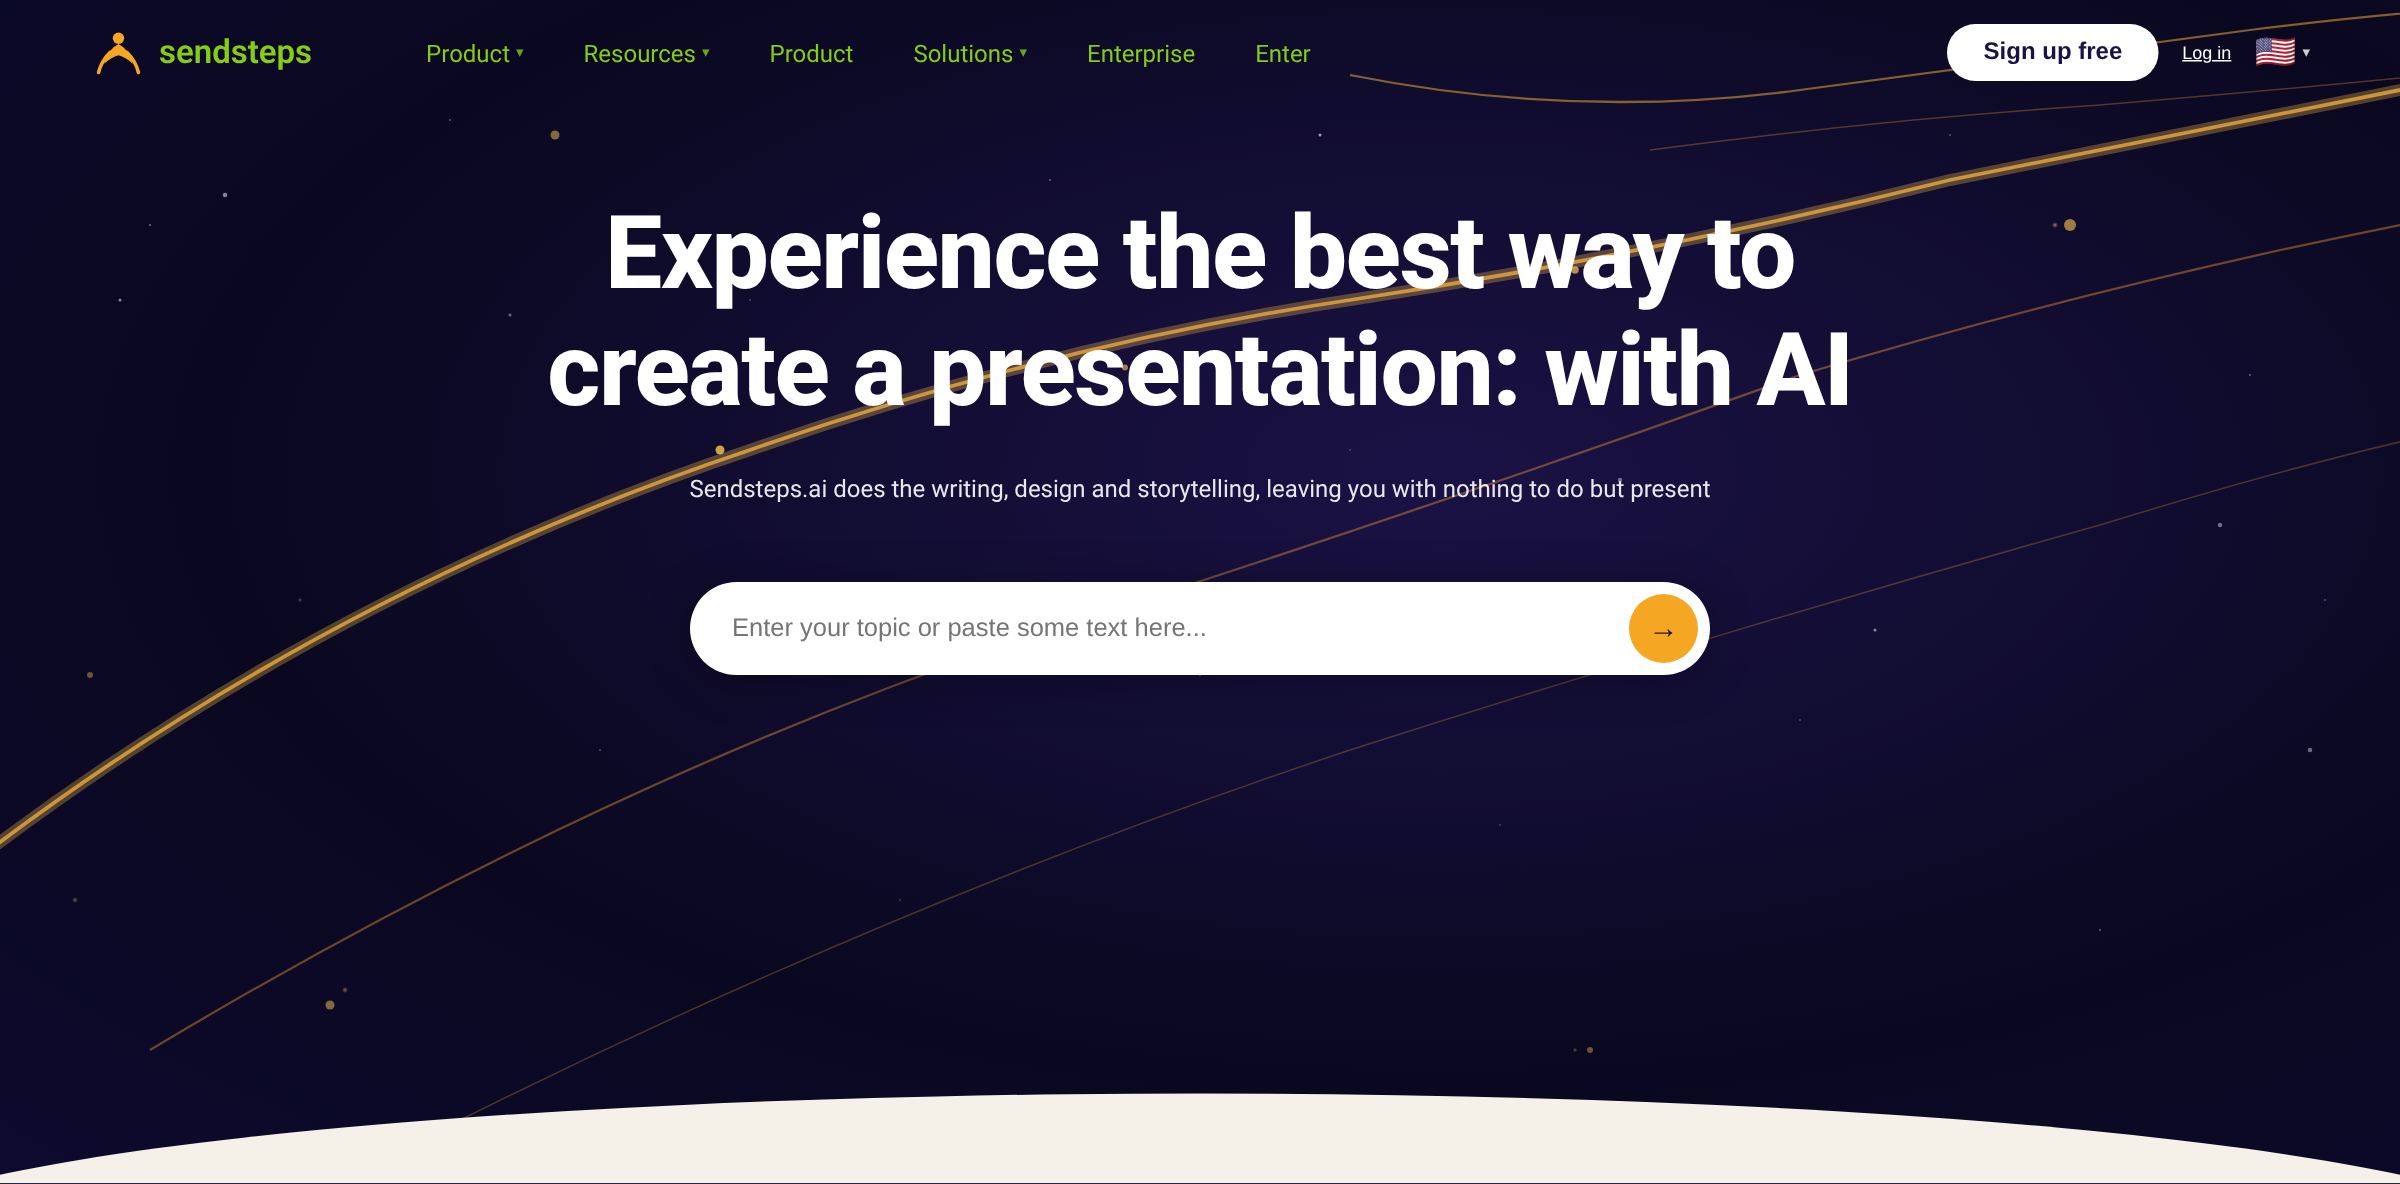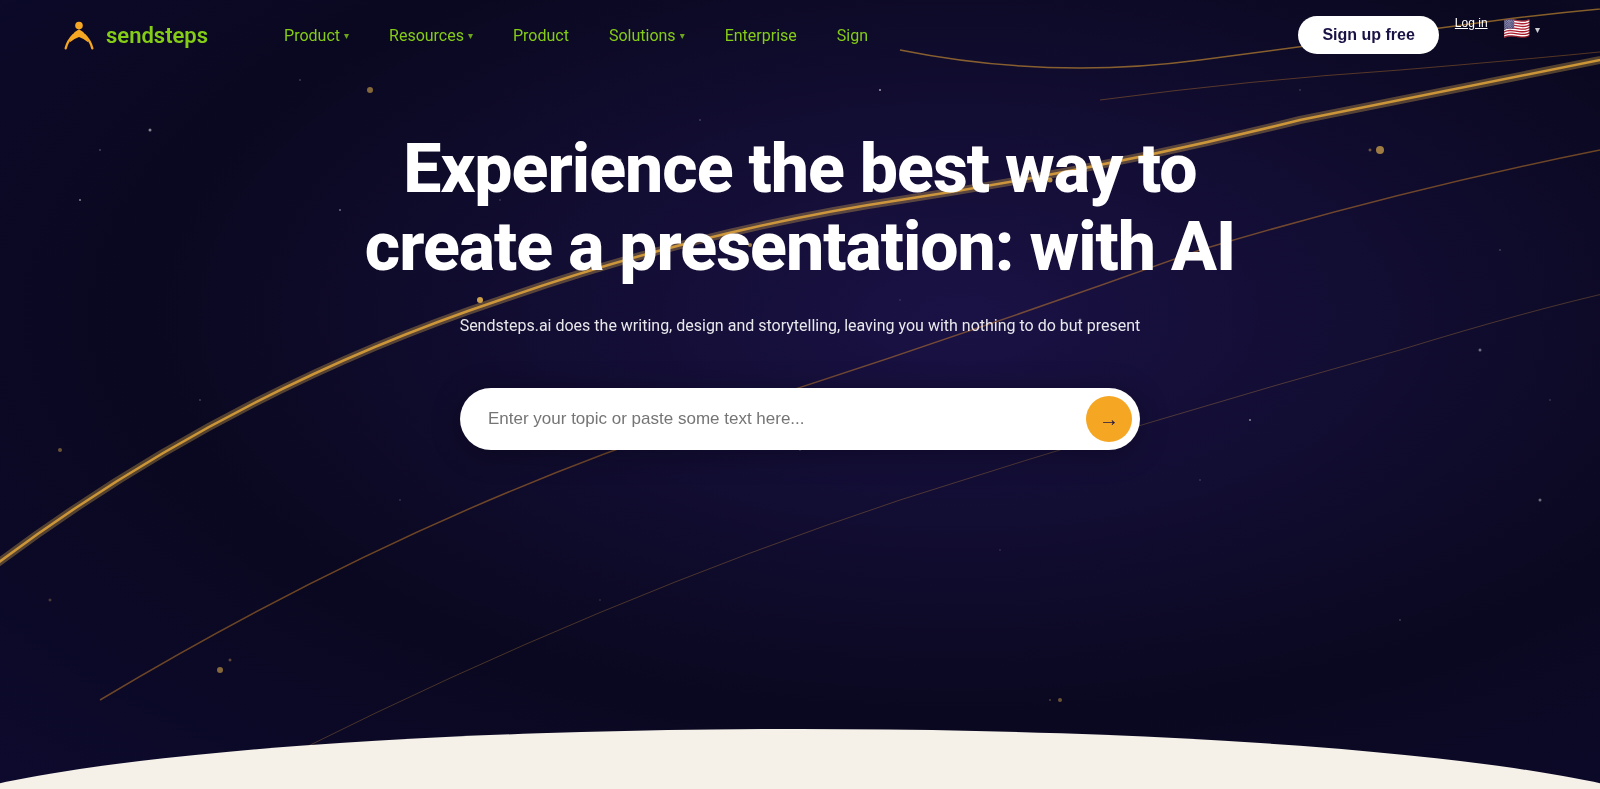--- a/index.html
+++ b/index.html
@@ -117,21 +117,21 @@
       text-decoration: none;
     }
 
     .chevron-down {
       font-size: 10px;
       opacity: 0.8;
     }
 
     .nav-right {
       display: flex;
-      align-items: flex-start;
+      align-items: center;
       gap: 16px;
     }
 
     .btn-signup {
       background: white;
       color: #1a1245;
       border: none;
       border-radius: 25px;
       padding: 10px 24px;
       font-size: 16px;
@@ -295,21 +295,21 @@
       <span>Product</span>
     </a>
     <a class="nav-item" href="#">
       <span>Solutions</span>
       <span class="chevron-down">▾</span>
     </a>
     <a class="nav-item" href="#">
       <span>Enterprise</span>
     </a>
     <a class="nav-item" href="#">
-      <span>Sign</span>
+      <span>Enter</span>
     </a>
   </div>
 
   <div class="nav-right">
     <button class="btn-signup">Sign up free</button>
     <button class="btn-login">Log in</button>
     <button class="flag-btn">
       <span>🇺🇸</span>
       <span class="chevron-down">▾</span>
     </button>

